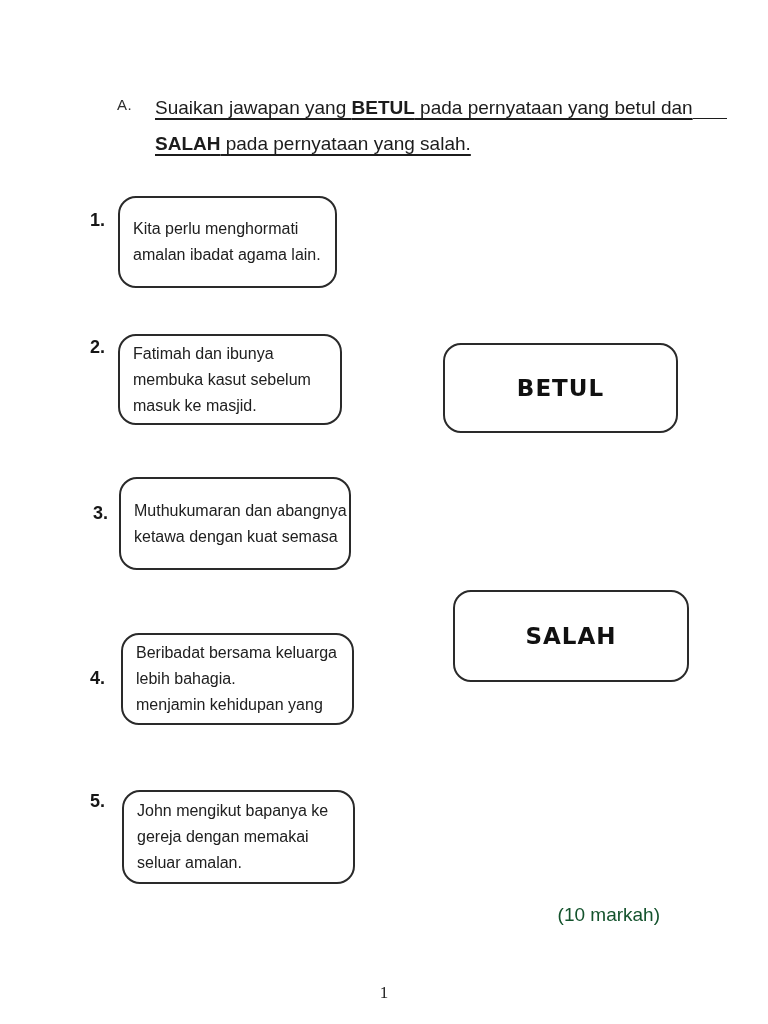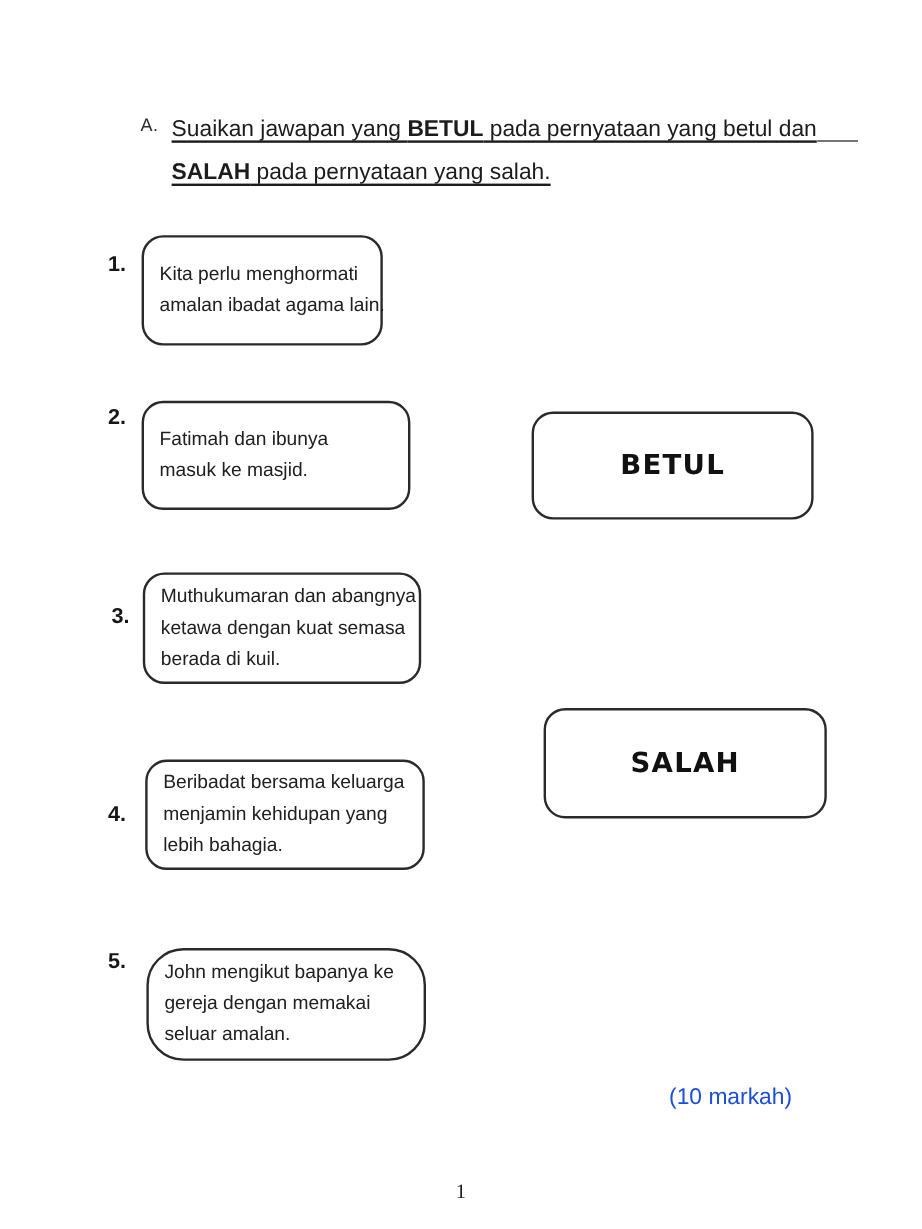--- a/index.html
+++ b/index.html
@@ -24,21 +24,21 @@
     top: 90px;
   }
   .heading-prefix {
     position: absolute;
     left: 0;
     top: 6px;
     font-size: 15px;
     color: #2e2e2e;
     letter-spacing: 0.5px;
   }
-  .heading-lines { margin-left: 26px; }
+  .heading-lines { margin-left: 38px; }
   .hline {
     font-size: 19px;
     line-height: 36px;
     white-space: nowrap;
     text-decoration: underline;
     text-decoration-thickness: 1.5px;
     text-underline-offset: 4px;
   }
   .hline .hbold { font-weight: bold; }
   .uext {
@@ -73,25 +73,25 @@
     white-space: nowrap;
     color: #202020;
   }
 
   .qnum-1 { left: 90px;  top: 210px; }
   .qnum-2 { left: 90px;  top: 337px; }
   .qnum-3 { left: 93px;  top: 503px; }
   .qnum-4 { left: 90px;  top: 668px; }
   .qnum-5 { left: 90px;  top: 791px; }
 
-  .sbox-1 { left: 118px; top: 196px; width: 201px; height: 92px; }
+  .sbox-1 { left: 118px; top: 196px; width: 219px; height: 92px; }
   .sbox-2 { left: 118px; top: 334px; width: 224px; height: 91px; }
   .sbox-3 { left: 119px; top: 477px; width: 232px; height: 93px; justify-content: center; }
   .sbox-4 { left: 121px; top: 633px; width: 233px; height: 92px; }
-  .sbox-5 { left: 122px; top: 790px; width: 233px; height: 94px; border-radius: 31px; }
+  .sbox-5 { left: 122px; top: 790px; width: 233px; height: 94px; }
 
   
   .abox {
     position: absolute;
     box-sizing: border-box;
     border: 2px solid #2a2a2a;
     border-radius: 18px;
     background: #ffffff;
     display: flex;
     align-items: center;
@@ -106,21 +106,21 @@
   .abox-salah { left: 453px; top: 590px; width: 236px; height: 92px; }
 
   
   .marks-note {
     position: absolute;
     left: 480px;
     top: 904px;
     width: 180px;
     text-align: right;
     font-size: 19px;
-    color: #1d4ed8;
+    color: #14532d;
   }
   .page-number {
     position: absolute;
     left: 0;
     top: 983px;
     width: 768px;
     text-align: center;
     font-family: "Liberation Serif", serif;
     font-size: 17px;
     color: #222222;
@@ -141,35 +141,35 @@
 
   <div class="qnum qnum-1">1.</div>
   <div class="sbox sbox-1">
     <div class="line">Kita perlu menghormati</div>
     <div class="line">amalan ibadat agama lain.</div>
   </div>
 
   <div class="qnum qnum-2">2.</div>
   <div class="sbox sbox-2">
     <div class="line">Fatimah dan ibunya</div>
+    <div class="line">membuka kasut sebelum</div>
     <div class="line">masuk ke masjid.</div>
   </div>
 
   <div class="qnum qnum-3">3.</div>
   <div class="sbox sbox-3">
     <div class="line">Muthukumaran dan abangnya</div>
     <div class="line">ketawa dengan kuat semasa</div>
-    <div class="line">berada di kuil.</div>
   </div>
 
   <div class="qnum qnum-4">4.</div>
   <div class="sbox sbox-4">
     <div class="line">Beribadat bersama keluarga</div>
+    <div class="line">lebih bahagia.</div>
     <div class="line">menjamin kehidupan yang</div>
-    <div class="line">lebih bahagia.</div>
   </div>
 
   <div class="qnum qnum-5">5.</div>
   <div class="sbox sbox-5">
     <div class="line">John mengikut bapanya ke</div>
     <div class="line">gereja dengan memakai</div>
     <div class="line">seluar amalan.</div>
   </div>
 
   <div class="abox abox-betul">BETUL</div>

